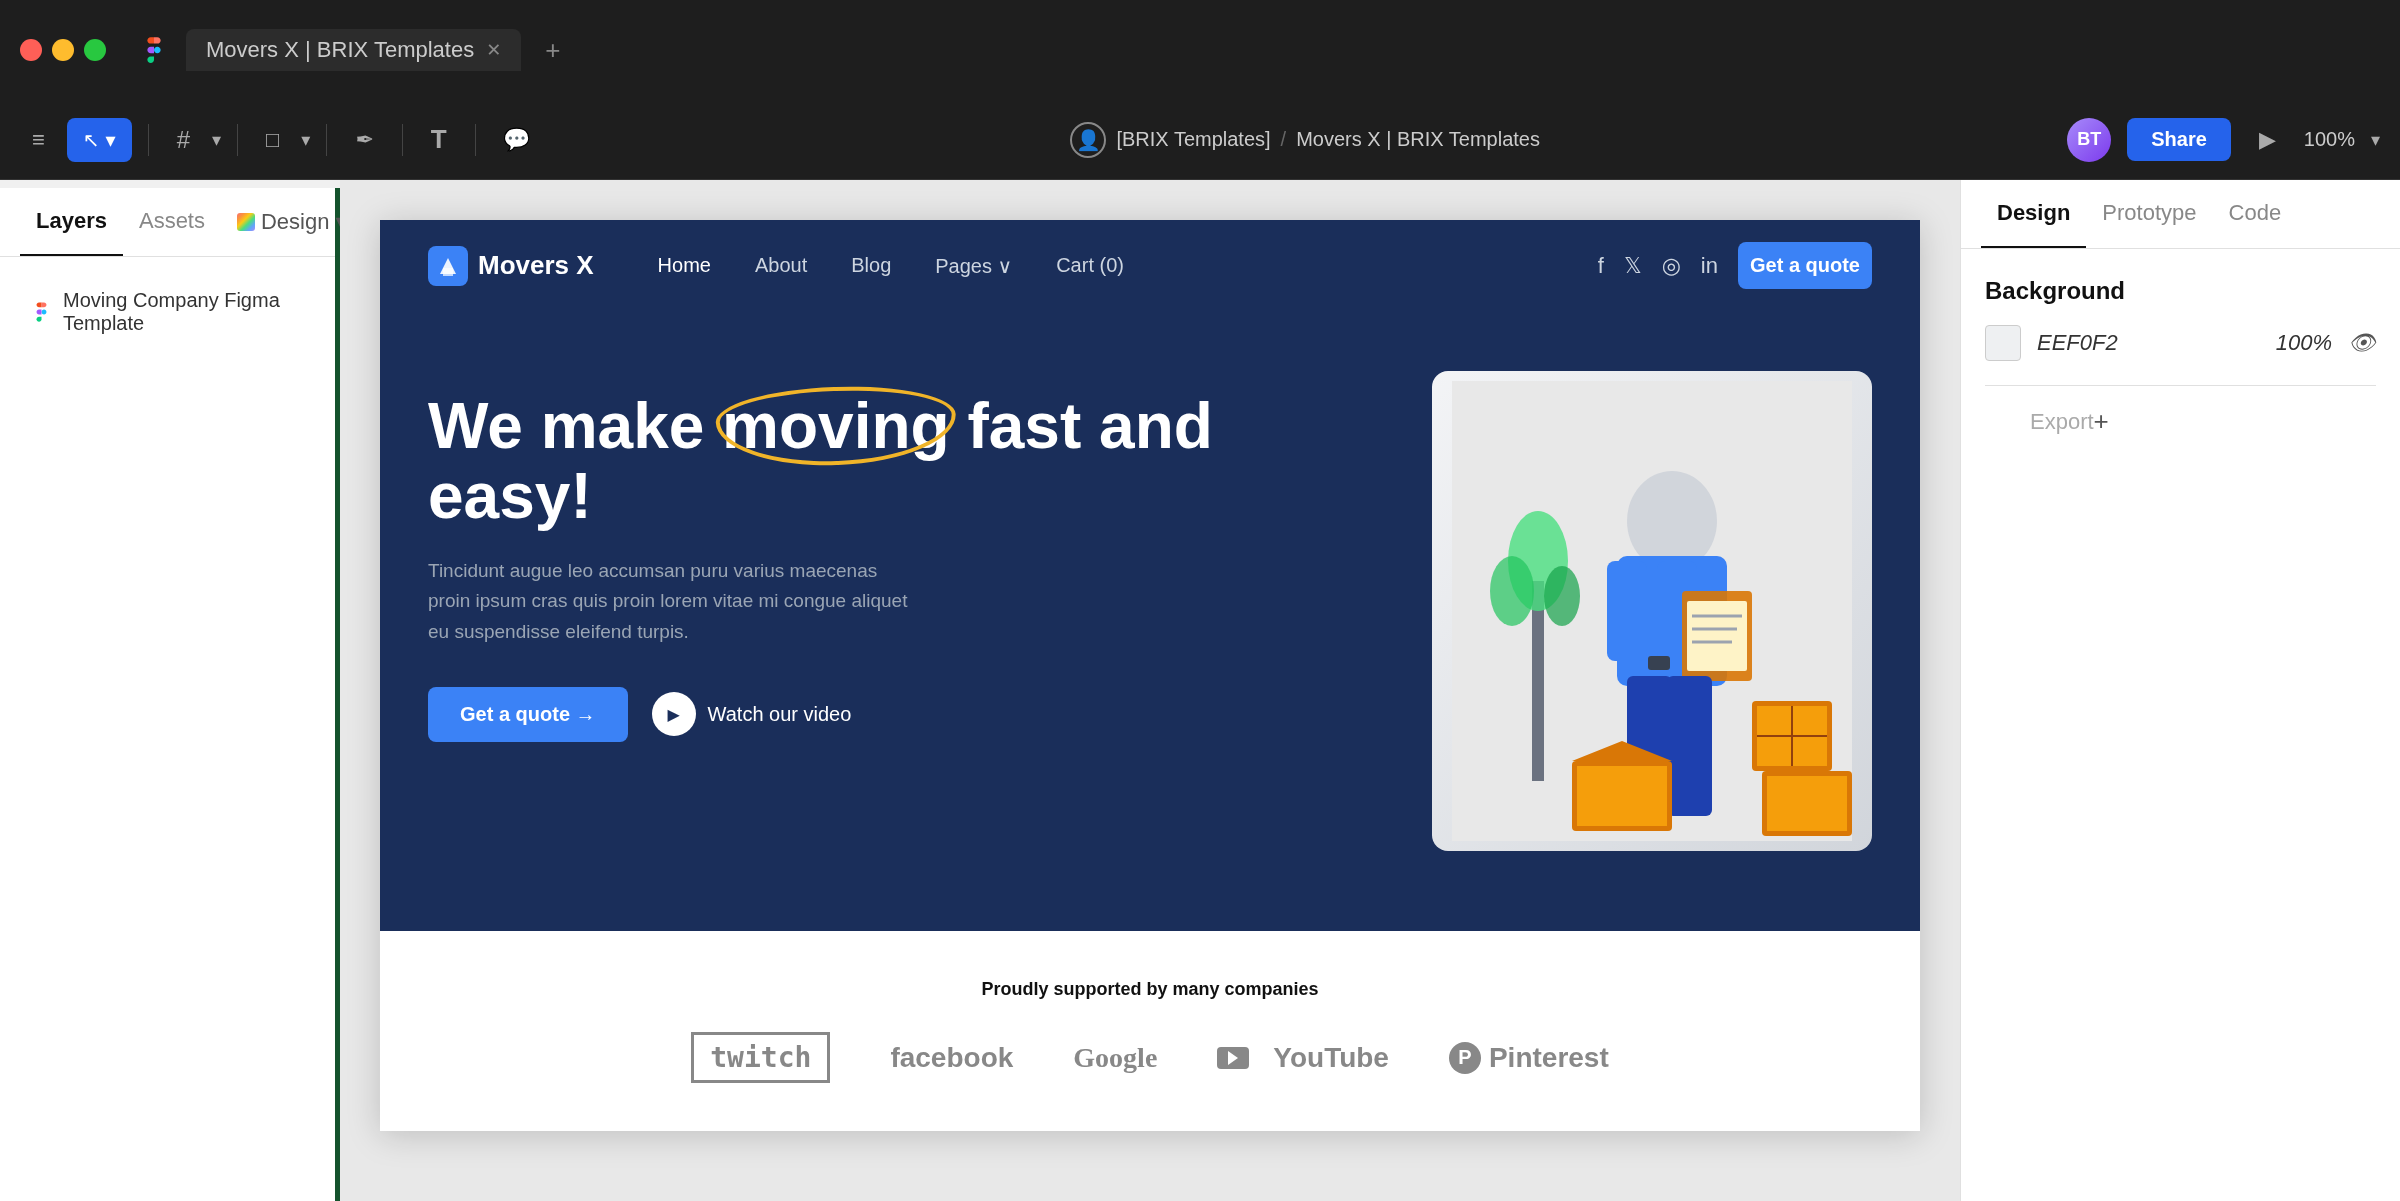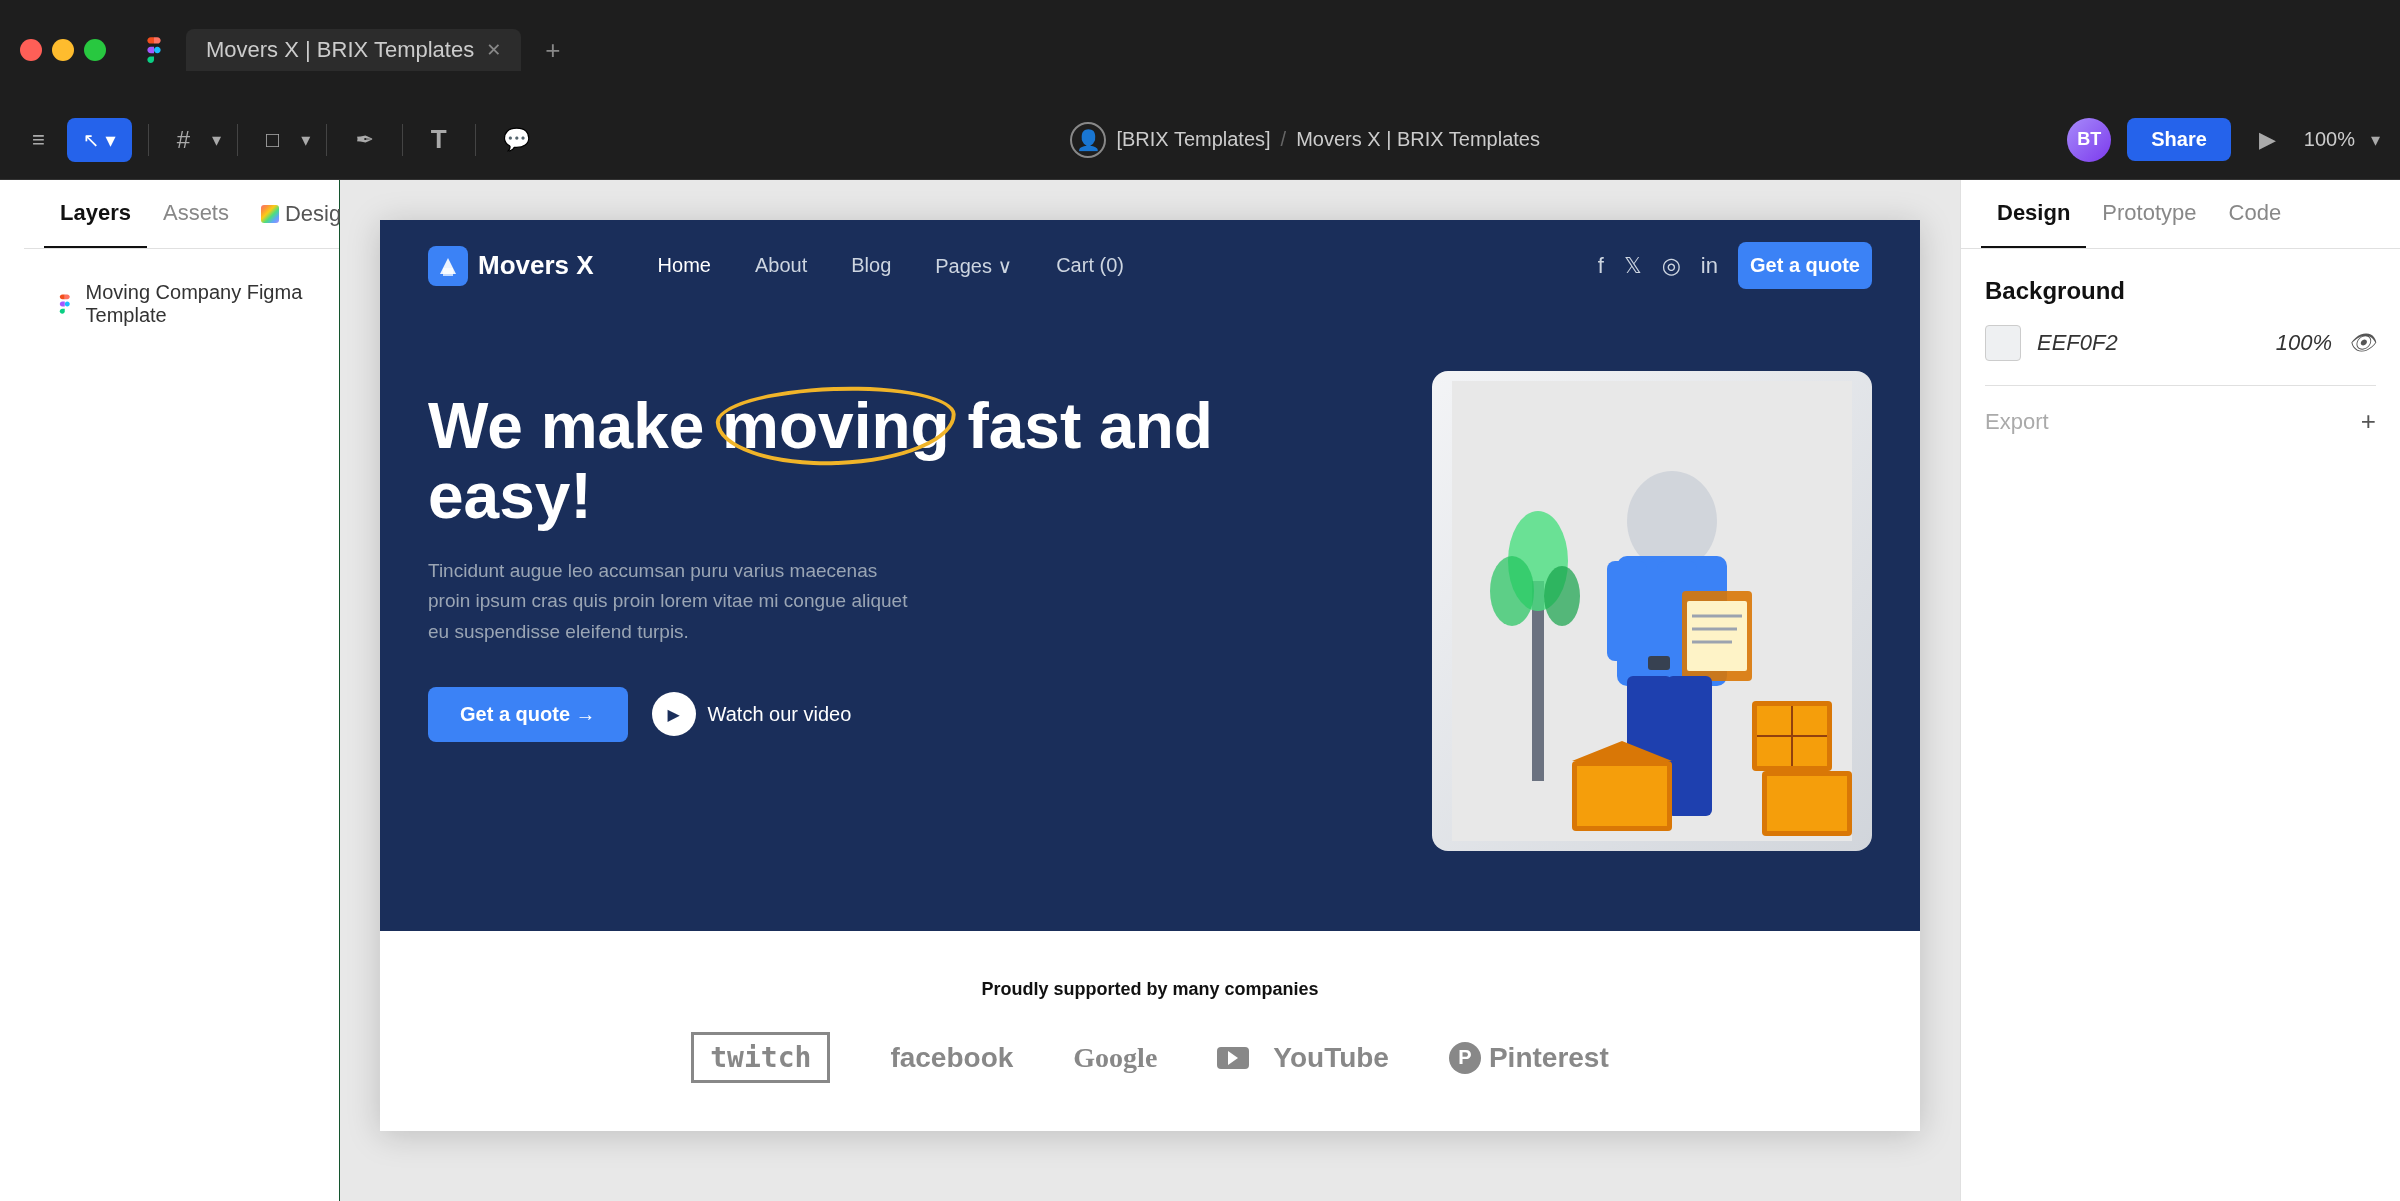--- a/index.html
+++ b/index.html
@@ -116,27 +116,26 @@
       padding: 10px 24px;
       font-size: 20px;
       cursor: pointer;
       font-weight: 600;
     }
     .zoom-text { color: #ccc; font-size: 20px; }
 
     
     .left-sidebar {
       position: absolute;
-      top: 180px;
+      top: 188px;
       left: 0;
       width: 340px;
       bottom: 0;
       background: white;
-      border-right: 1px solid #14532d;
-      padding-left: 24px;
+      border-right: 5px solid #14532d;
     }
     .sidebar-tabs {
       display: flex;
       border-bottom: 1px solid #e0e0e0;
       padding: 0 20px;
     }
     .sidebar-tab {
       padding: 20px 16px;
       font-size: 22px;
       cursor: pointer;
@@ -495,21 +494,21 @@
       cursor: pointer;
     }
     .panel-divider {
       height: 1px;
       background: #e0e0e0;
       margin: 20px 0;
     }
     .export-row {
       display: flex;
       align-items: center;
-      justify-content: space-between;
+      margin-left: 45px;
     }
     .export-label {
       font-size: 22px;
       color: #aaa;
     }
     .export-add {
       color: #555;
       font-size: 26px;
       cursor: pointer;
     }

